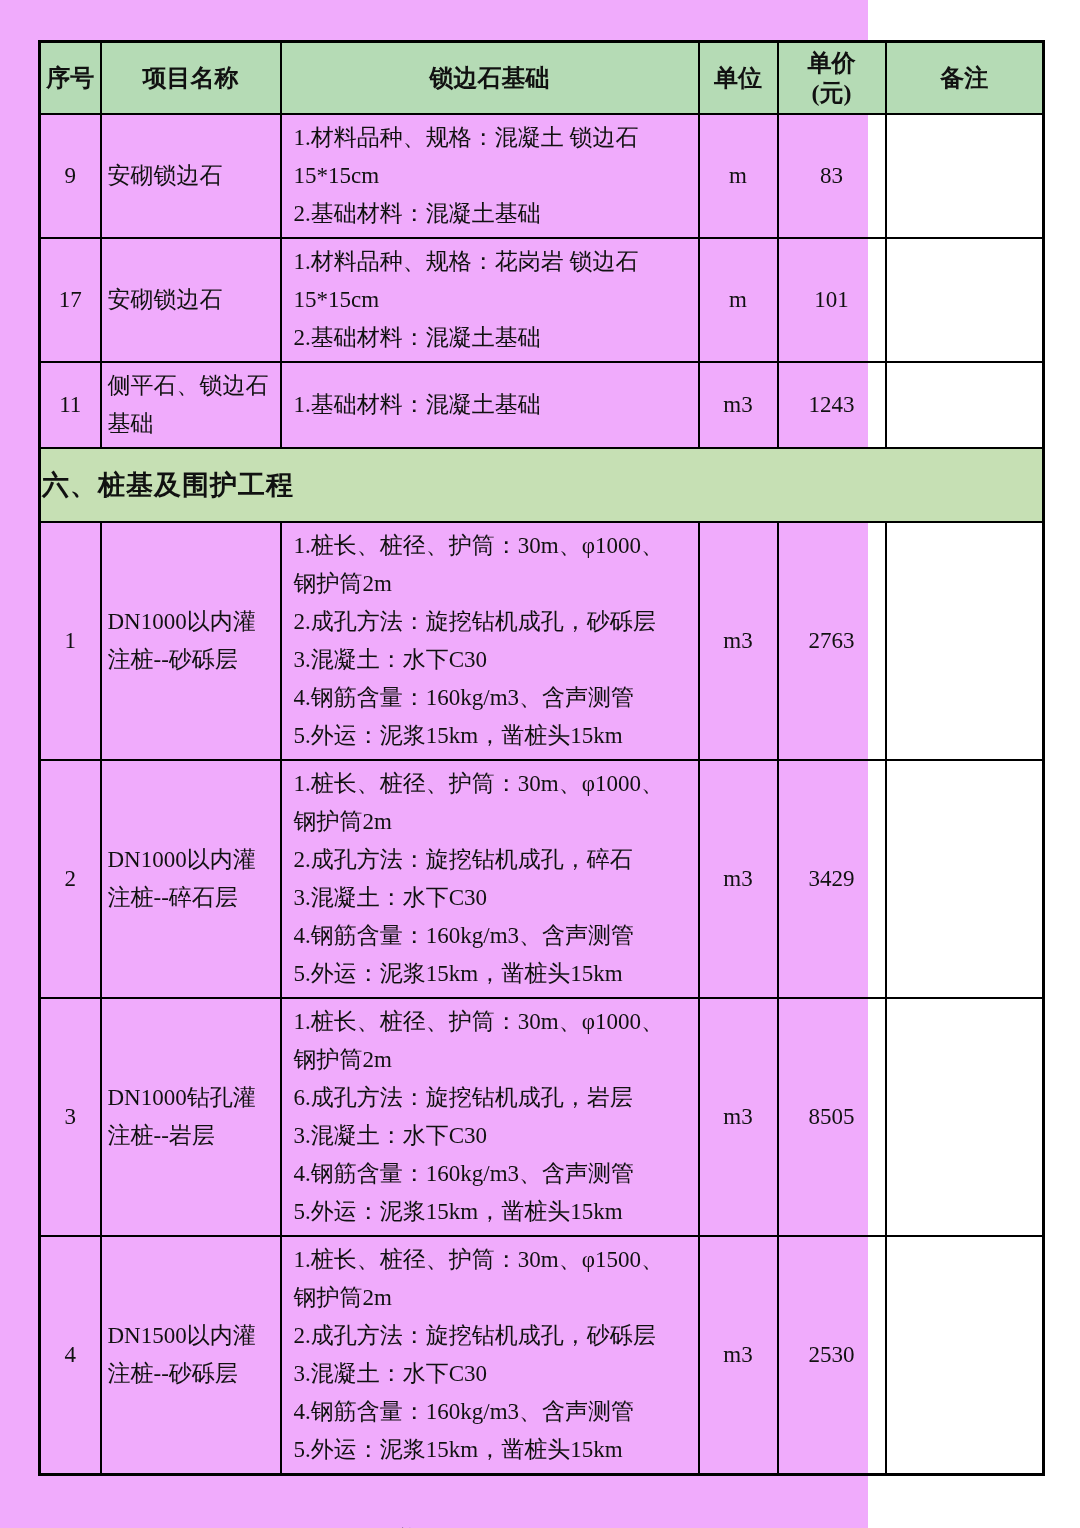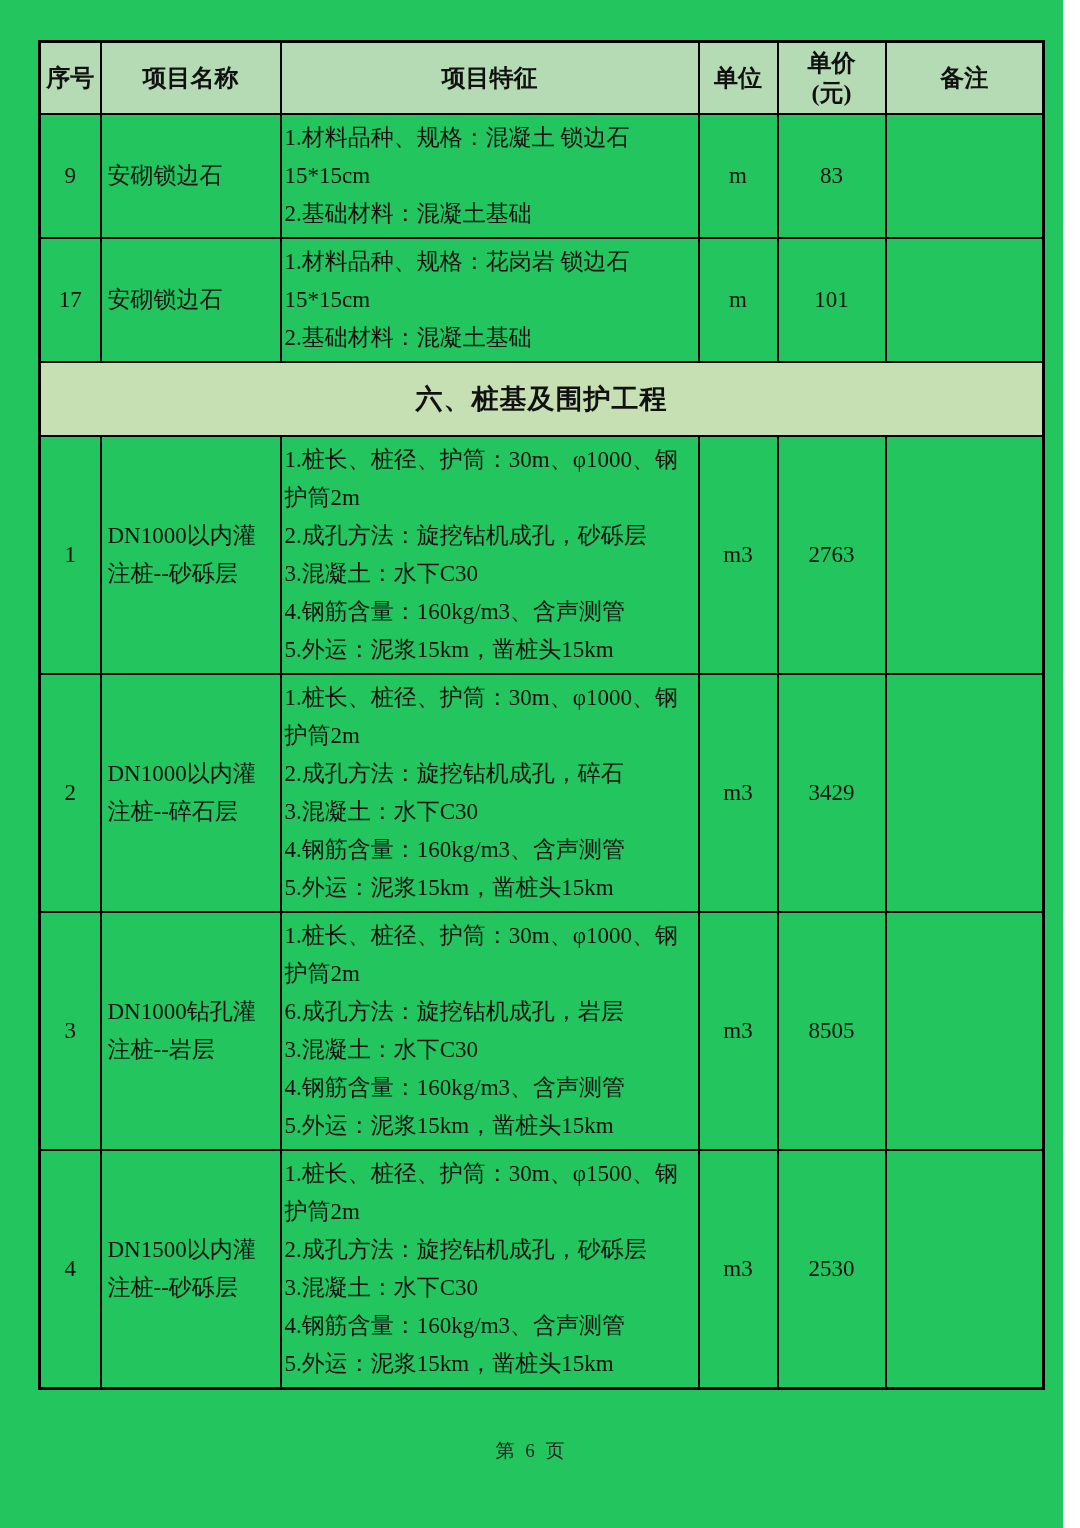--- a/index.html
+++ b/index.html
@@ -10,24 +10,24 @@
   }
   * { box-sizing: border-box; }
   html, body {
     margin: 0;
     padding: 0;
     background: #ffffff;
     font-family: "Liberation Serif", "DejaVu Serif", serif;
     color: var(--text-color);
   }
   .page {
-    width: 1063px;
+    width: 868px;
     height: 1528px;
     padding: 40px 38px 0 38px;
-    background: #22c55e;
+    background: #f0abfc;
   }
   table.price-table {
     border-collapse: collapse;
     table-layout: fixed;
     width: 1004px;
     border: 3px solid var(--border-color);
   }
   .price-table th, .price-table td {
     border: 2px solid var(--border-color);
     vertical-align: middle;
@@ -48,28 +48,27 @@
   }
   td.cell-name {
     font-size: 23px;
     text-align: left;
     padding: 4px 6px;
     line-height: 38px;
   }
   td.cell-feature {
     font-size: 23px;
     text-align: left;
-    padding: 4px 3px;
+    padding: 4px 12px;
     line-height: 38px;
   }
   td.cell-feature .feature-line { min-height: 38px; }
   tr.row-item td { height: 68px; }
   td.section-cell {
     background: var(--section-bg);
-    text-align: center;
     font-weight: bold;
     font-size: 27px;
     height: 74px;
     letter-spacing: 1px;
   }
   .page-footer {
     text-align: center;
     margin-top: 48px;
     font-size: 19px;
     letter-spacing: 3px;
@@ -86,21 +85,21 @@
       <col style="width:180px">
       <col style="width:418px">
       <col style="width:79px">
       <col style="width:108px">
       <col style="width:158px">
     </colgroup>
     <thead>
       <tr>
         <th>序号</th>
         <th>项目名称</th>
-        <th>项目特征</th>
+        <th>锁边石基础</th>
         <th>单位</th>
         <th>
           <div>单价</div>
           <div>(元)</div>
         </th>
         <th>备注</th>
       </tr>
     </thead>
     <tbody>
         <tr class="row-item">
@@ -118,20 +117,30 @@
           <td class="cell-seq">17</td>
           <td class="cell-name">安砌锁边石</td>
           <td class="cell-feature">
             <div class="feature-line">1.材料品种、规格：花岗岩 锁边石 15*15cm</div>
             <div class="feature-line">2.基础材料：混凝土基础</div>
           </td>
           <td class="cell-unit">m</td>
           <td class="cell-price">101</td>
           <td class="cell-note"></td>
         </tr>
+        <tr class="row-item">
+          <td class="cell-seq">11</td>
+          <td class="cell-name">侧平石、锁边石基础</td>
+          <td class="cell-feature">
+            <div class="feature-line">1.基础材料：混凝土基础</div>
+          </td>
+          <td class="cell-unit">m3</td>
+          <td class="cell-price">1243</td>
+          <td class="cell-note"></td>
+        </tr>
         <tr>
           <td class="section-cell" colspan="6">六、桩基及围护工程</td>
         </tr>
         <tr class="row-item">
           <td class="cell-seq">1</td>
           <td class="cell-name">DN1000以内灌注桩--砂砾层</td>
           <td class="cell-feature">
             <div class="feature-line">1.桩长、桩径、护筒：30m、φ1000、钢护筒2m</div>
             <div class="feature-line">2.成孔方法：旋挖钻机成孔，砂砾层</div>
             <div class="feature-line">3.混凝土：水下C30</div>

